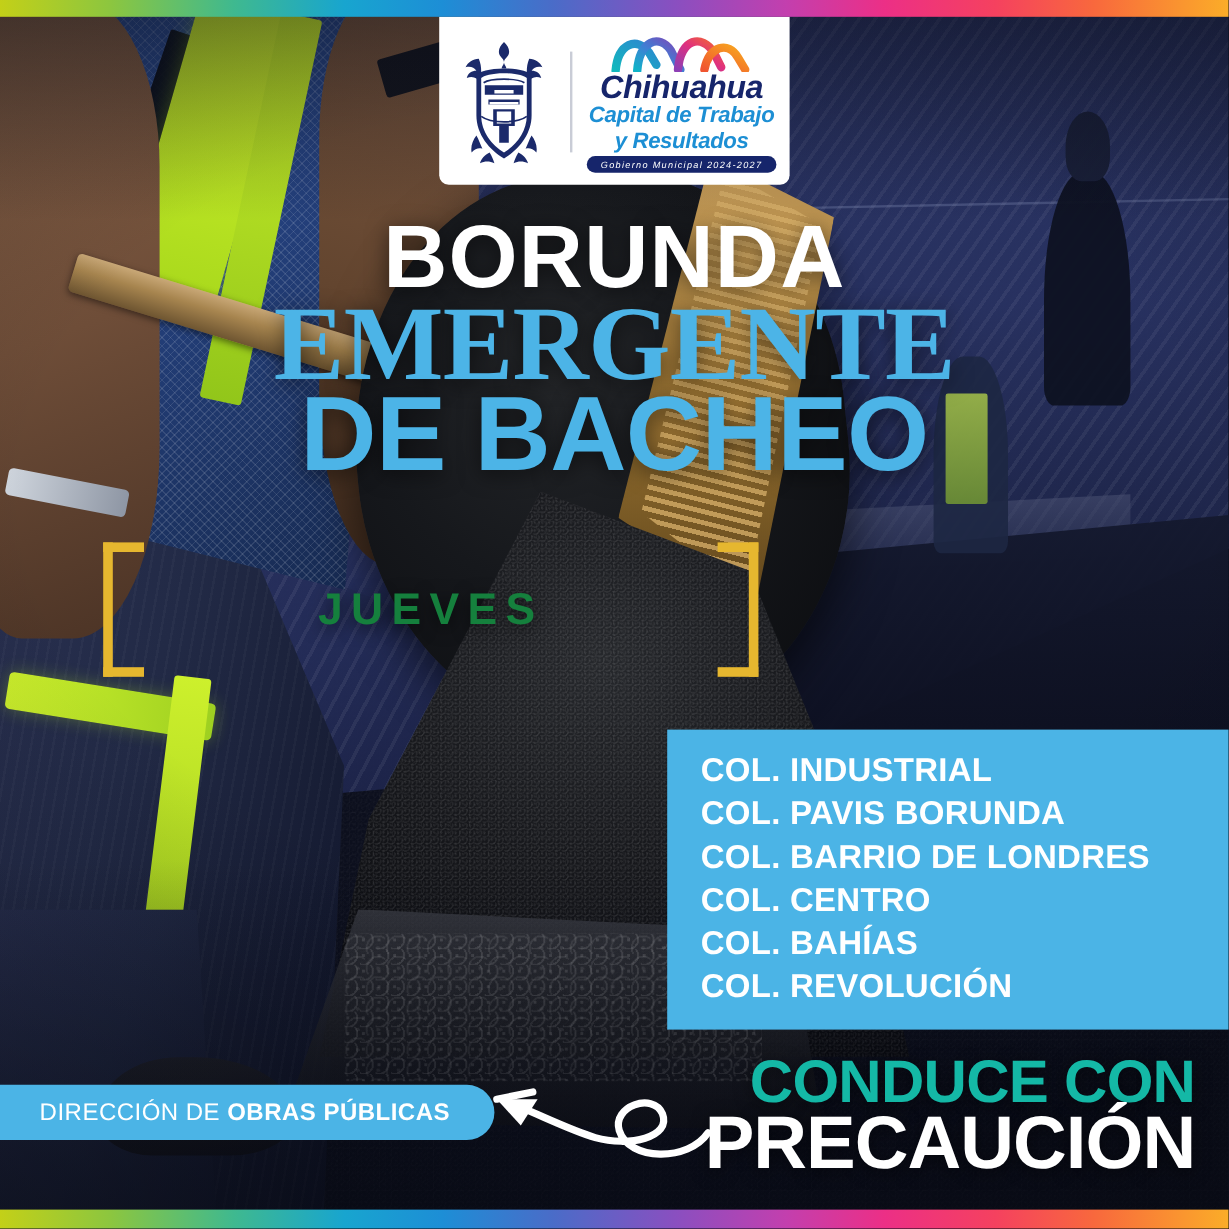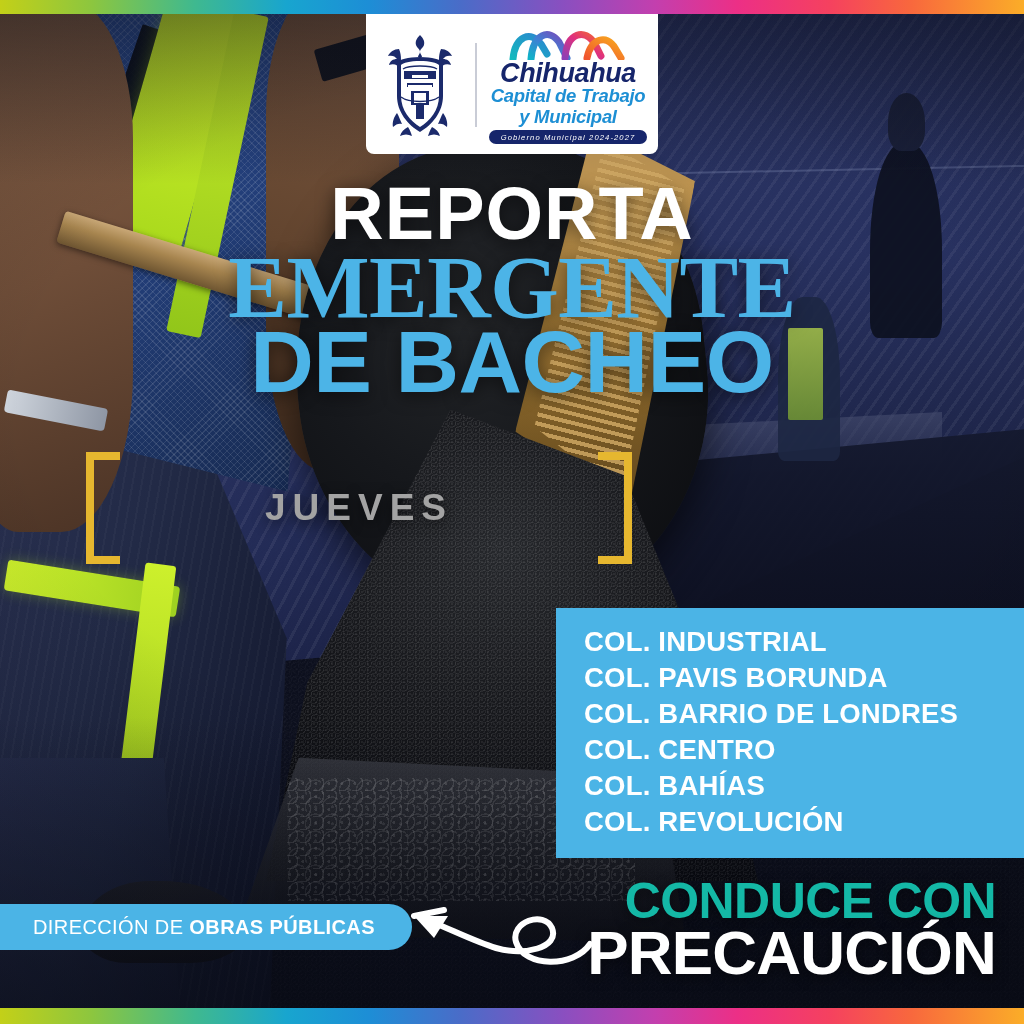--- a/index.html
+++ b/index.html
@@ -271,21 +271,21 @@
   .hl3{margin-top:-12px;}
 
   
   .date-wrap{
     position:absolute;left:86px;top:452px;width:546px;height:112px;z-index:25;
     display:flex;align-items:center;justify-content:center;
   }
   .bkt{position:absolute;top:0;width:34px;height:112px;}
   .bkt-l{left:0;border-left:8px solid #e6b72f;border-top:8px solid #e6b72f;border-bottom:8px solid #e6b72f;}
   .bkt-r{right:0;border-right:8px solid #e6b72f;border-top:8px solid #e6b72f;border-bottom:8px solid #e6b72f;}
-  .date-txt{text-align:right;color:#a3a3a3;text-shadow:0 3px 14px rgba(0,0,0,.6);}
+  .date-txt{text-align:right;color:#15803d;text-shadow:0 3px 14px rgba(0,0,0,.6);}
   .date-l1{font-size:37px;font-weight:800;letter-spacing:7px;line-height:1.12;}
   .date-l2{font-size:37px;font-weight:800;letter-spacing:3px;line-height:1.12;}
 
   
   .app-block{position:absolute;left:686px;top:458px;width:280px;z-index:25;text-align:center;}
   .app-label{
     font-size:16.5px;font-weight:800;font-style:italic;color:#ffffff;letter-spacing:-.2px;
     text-shadow:0 2px 10px rgba(0,0,0,.6);white-space:nowrap;
   }
   .app-logo{display:flex;align-items:center;justify-content:center;gap:6px;margin-top:10px;}
@@ -428,27 +428,27 @@
               <stop offset="1" stop-color="#2c86d0"></stop>
           </linearGradient>
         </defs>
         <path d="M4 33 C6 10, 22 4, 32 18 L38 28" stroke="url(#gd)" stroke-width="7" fill="none" stroke-linecap="round"></path>
         <path d="M22 33 C24 8, 40 2, 50 16 L58 32" stroke="url(#ga)" stroke-width="7" fill="none" stroke-linecap="round"></path>
         <path d="M56 32 C58 6, 76 2, 86 18 L92 30" stroke="url(#gb)" stroke-width="7" fill="none" stroke-linecap="round"></path>
         <path d="M78 32 C82 12, 98 8, 106 22 L112 32" stroke="url(#gc)" stroke-width="7" fill="none" stroke-linecap="round"></path>
       </svg>
       <div class="ch-name">Chihuahua</div>
       <div class="ch-sub1">Capital de Trabajo</div>
-      <div class="ch-sub2">y Municipal</div>
+      <div class="ch-sub2">y Resultados</div>
       <div class="ch-gob">Gobierno Municipal 2024-2027</div>
     </div>
   </div>
 
   <div class="headline">
-    <div class="hl1">REPORTA</div>
+    <div class="hl1">BORUNDA</div>
     <div class="hl2">EMERGENTE</div>
     <div class="hl3">DE BACHEO</div>
   </div>
 
   <div class="date-wrap">
     <div class="bkt bkt-l"></div>
     <div class="date-txt">
       <div class="date-l1">JUEVES</div>
     </div>
     <div class="bkt bkt-r"></div>

